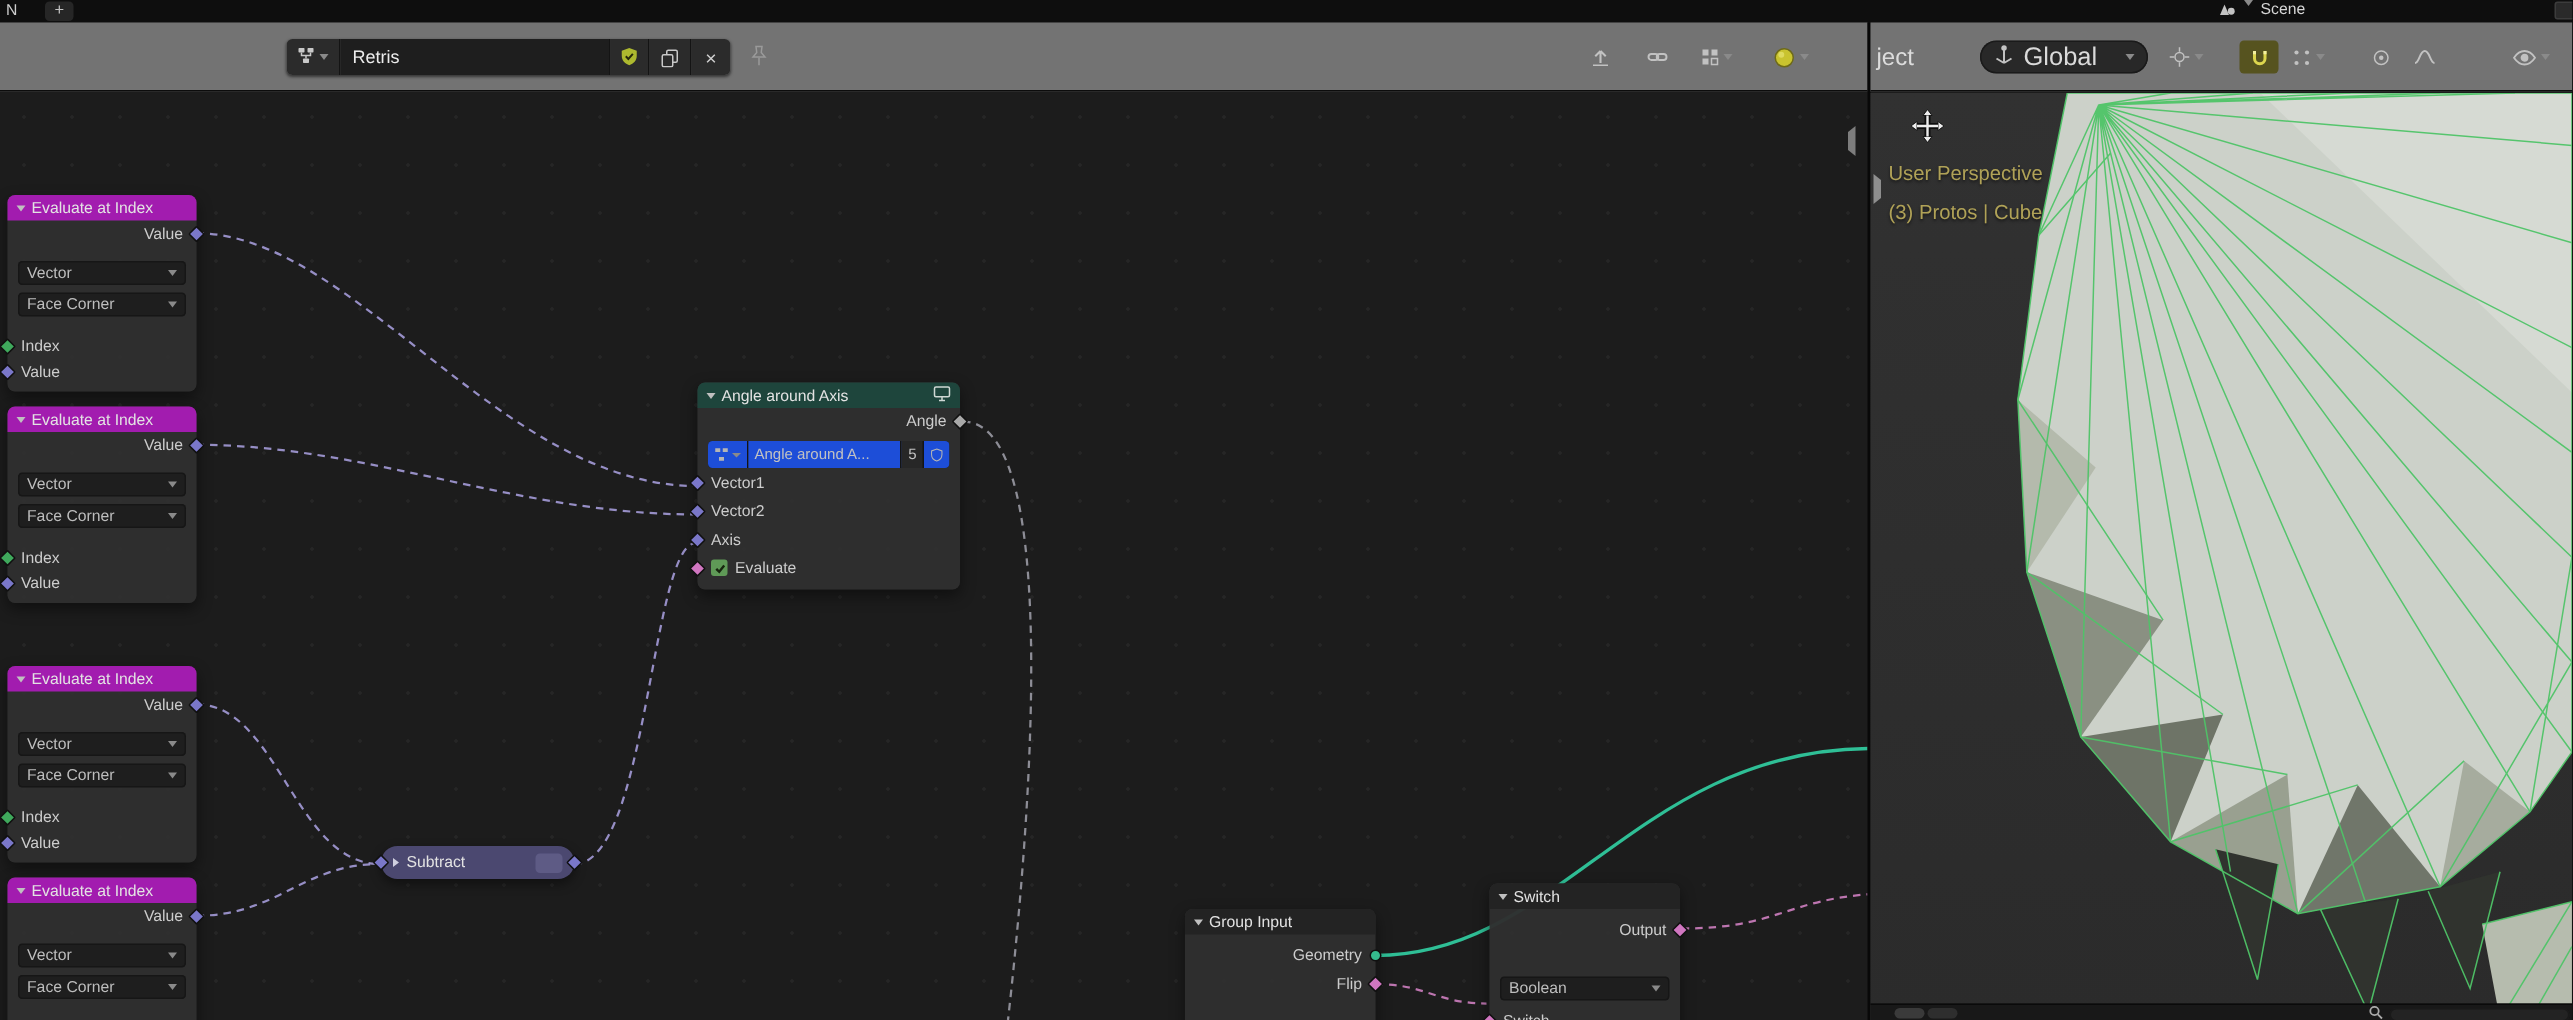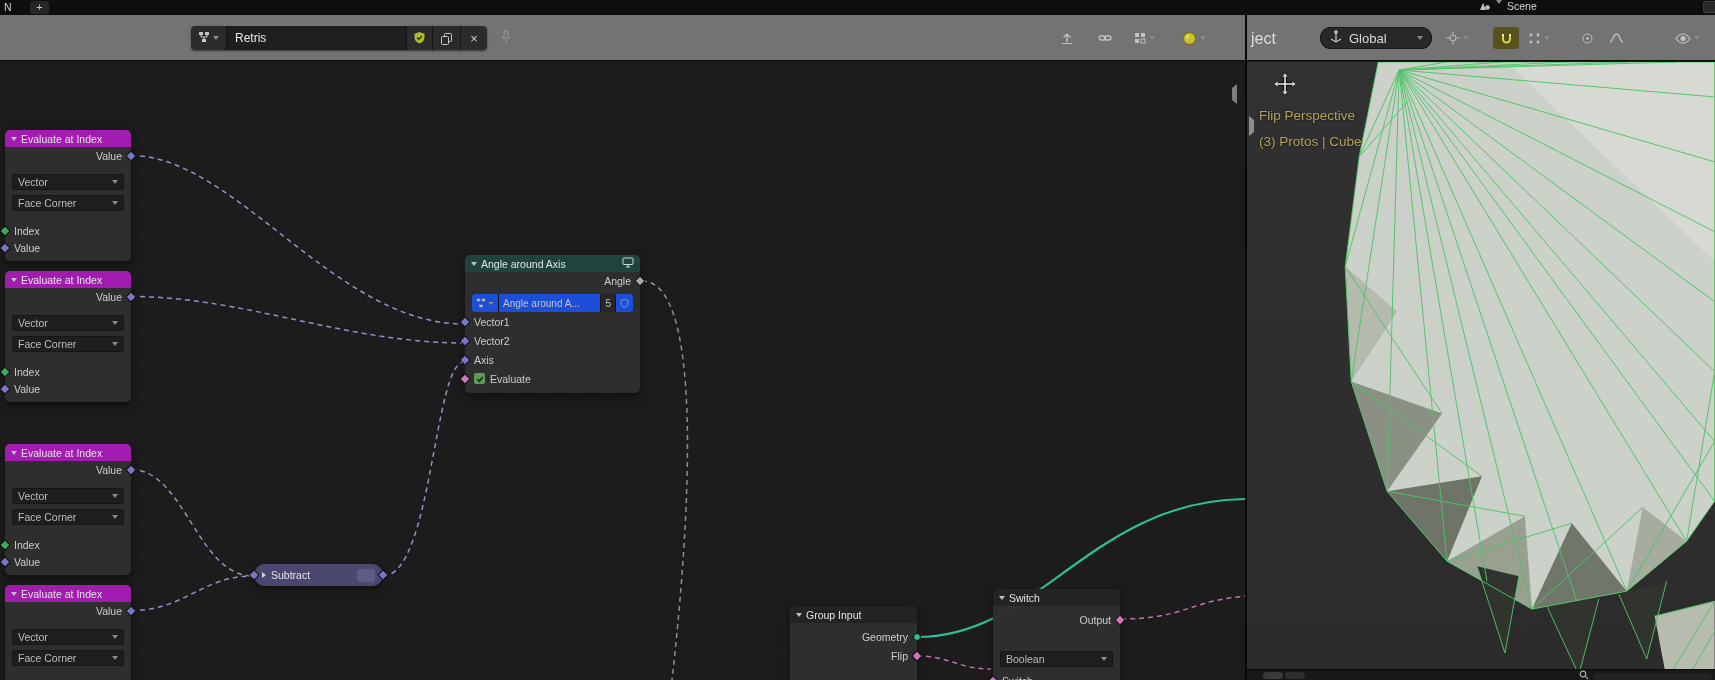--- a/index.html
+++ b/index.html
@@ -28,21 +28,21 @@
   .seg.name{width:180px;background:#1e1e1e;justify-content:flex-start;padding:0 8px;font-size:12px;color:#ececec;}
   .seg.sb{width:26px;}
   .seg.cp{width:28px;}
   .seg.xb{width:26px;color:#cfcfcf;font-size:13px;border-right:none;}
   .pinbtn{position:absolute;left:500px;top:15px;}
   .hbtn{position:absolute;top:12px;height:22px;display:flex;align-items:center;gap:3px;}
 
   
   .vp-mode{position:absolute;left:4px;top:15px;font-size:16px;color:#dcdcdc;}
   .orient{position:absolute;left:73px;top:12px;height:22px;width:112px;background:#282828;border-radius:11px;display:flex;align-items:center;gap:6px;padding:0 9px;box-shadow:inset 0 0 0 1px #1a1a1a;}
-  .orient .lbl{font-size:13px;color:#dadada;}
+  .orient .lbl{font-size:17px;color:#dadada;}
   .vbtn{position:absolute;top:12px;height:22px;display:flex;align-items:center;gap:3px;}
   .magtoggle{position:absolute;left:246px;top:12px;width:26px;height:22px;background:#56531f;border-radius:3px;display:flex;align-items:center;justify-content:center;}
 
   
   .ne-canvas{position:absolute;left:0;top:47px;width:1245px;height:618px;background:#1c1c1c;background-image:radial-gradient(#262626 1px,transparent 1.3px);background-size:32px 32px;}
   .noodles{position:absolute;left:0;top:0;}
   .lk{stroke-width:1.5;stroke-dasharray:5 4;opacity:.9;}
   .vecl{stroke:#a49bd8;} .fltl{stroke:#9a9aa4;} .bokl{stroke:#cf7fc1;}
   .geol{stroke:#2fbf96;stroke-width:2.2;stroke-dasharray:none;opacity:1;}
 
@@ -489,21 +489,21 @@
               <path d="M12 1l3 4H9z"></path>
               <path d="M12 23l3-4H9z"></path>
               <path d="M1 12l4-3v6z"></path>
               <path d="M23 12l-4-3v6z"></path>
             </g>
             <g stroke="#ededed" stroke-width="1.6" fill="none">
               <path d="M12 5v14M5 12h14"></path>
             </g>
           </svg>
       </div>
-      <div class="ovl ovl1">Flip Perspective</div>
+      <div class="ovl ovl1">User Perspective</div>
       <div class="ovl ovl2">(3) Protos | Cube</div>
     </div>
 
     <div class="vp-bottom">
       <div class="vb-pill"></div>
       <div class="vb-pill2"></div>
       <div class="vb-mag"><svg width="10" height="10" viewBox="0 0 10 10" fill="none" stroke="#aaaaaa" stroke-width="1.2">
             <circle cx="4" cy="4" r="2.8"></circle>
             <path d="M6.2 6.2L9 9"></path>
           </svg></div>

